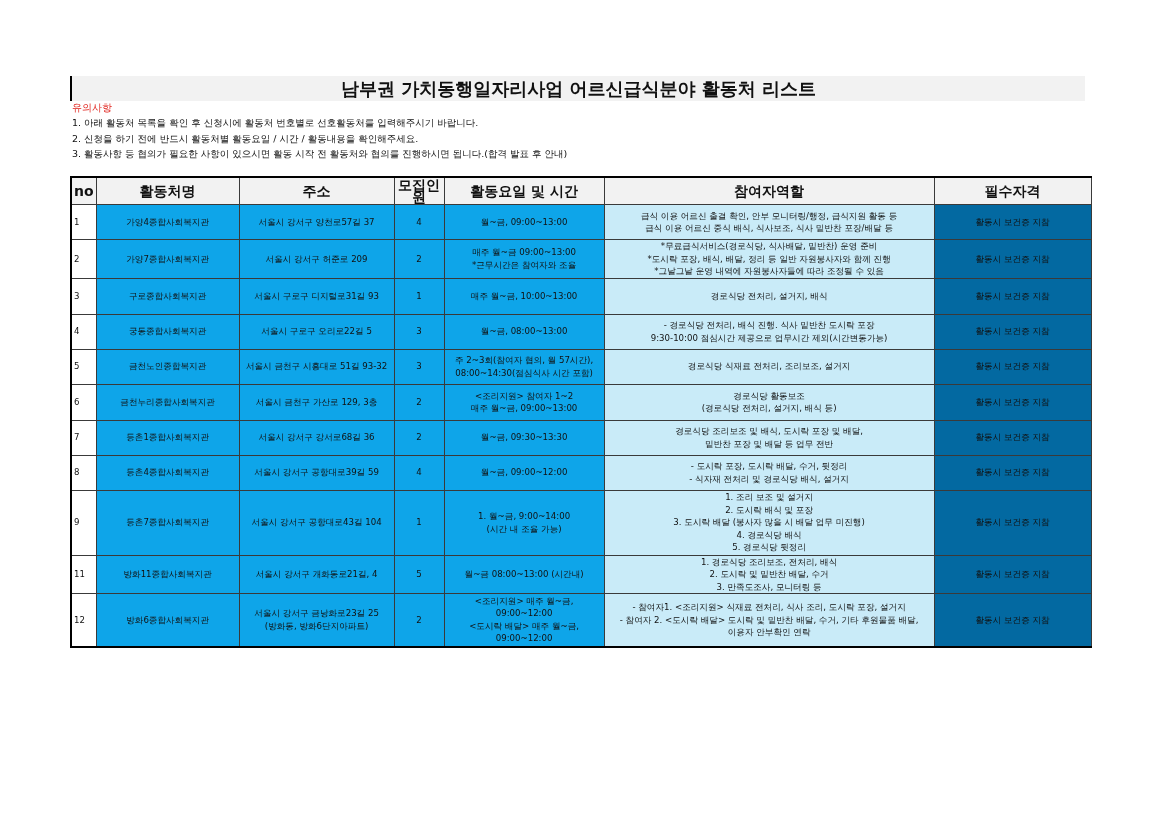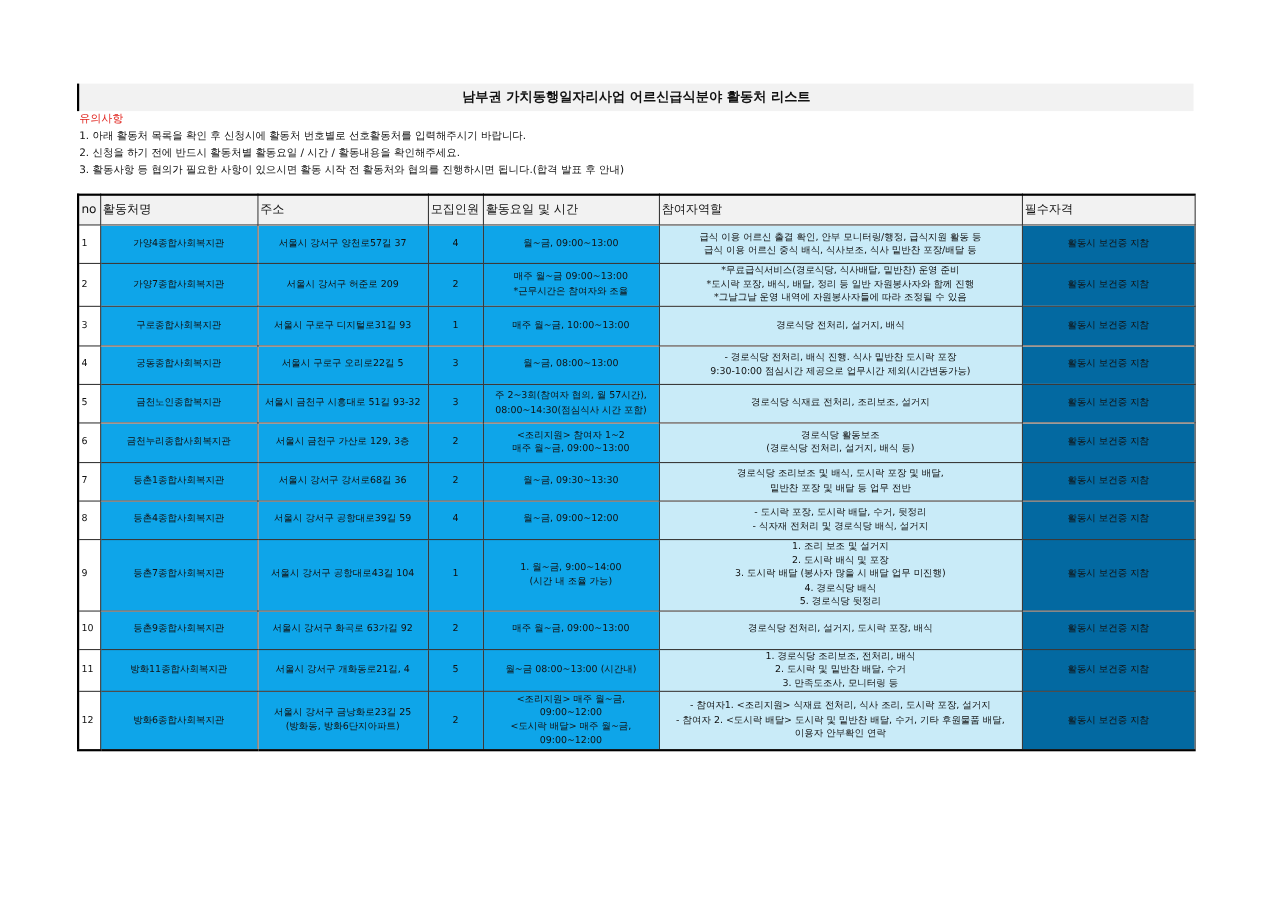--- a/index.html
+++ b/index.html
@@ -1,27 +1,27 @@
 <!DOCTYPE html>
 <html><head>
 <meta charset="utf-8">
 <style>
   html, body { margin:0; padding:0; background:#ffffff; }
   body { width:1170px; height:827px; position:relative; overflow:hidden;
          font-family:"DejaVu Sans","Liberation Sans",sans-serif; color:#111; }
   .title-bar { position:absolute; left:70px; top:76px; width:1015px; height:25px;
                background:#f2f2f2; border-left:2px solid #000; box-sizing:border-box;
                display:flex; align-items:center; justify-content:center;
-               font-size:12px; font-weight:bold; }
+               font-size:18px; font-weight:bold; }
   .notice-head { position:absolute; left:72px; top:101px; font-size:10px; font-weight:normal; color:#e0211b; }
   .notice-line { position:absolute; left:72px; font-size:9.5px; color:#111; white-space:nowrap; }
   table.list { position:absolute; left:70px; top:176px; border-collapse:collapse;
                table-layout:fixed; font-size:8.6px; }
   table.list th, table.list td { border:1px solid #3a3a3a; padding:0 2px; overflow:hidden; line-height:12.5px; }
-  table.list thead th { background:#f2f2f2; font-weight:normal; height:26px; text-align:left; font-size:11px; }
+  table.list thead th { background:#f2f2f2; font-weight:bold; height:26px; text-align:center; font-size:14px; }
   table.list { border-top:2px solid #000; border-left:2px solid #000; }
   td.c-no { background:#ffffff; text-align:left; padding-left:5px; }
   td.c-blue { background:#0ea5e9; text-align:center; }
   td.c-role { background:#c9ebf8; text-align:center; white-space:pre-line; }
   td.c-req { background:#0369a1; text-align:center; }
   td.c-time { white-space:pre-line;margin-left:10px; }
   td.c-addr { white-space:pre-line; }
   table.list tbody tr:last-child td { border-bottom:2px solid #000; }
 </style>
 </head>
@@ -146,29 +146,20 @@
         <td class="c-blue c-time">1. 월~금, 9:00~14:00
 (시간 내 조율 가능)</td>
         <td class="c-role">1. 조리 보조 및 설거지
 2. 도시락 배식 및 포장
 3. 도시락 배달 (봉사자 많을 시 배달 업무 미진행)
 4. 경로식당 배식
 5. 경로식당 뒷정리</td>
         <td class="c-req">활동시 보건증 지참</td>
       </tr>
       <tr style="height: 35px;">
-        <td class="c-no">10</td>
-        <td class="c-blue">등촌9종합사회복지관</td>
-        <td class="c-blue c-addr">서울시 강서구 화곡로 63가길 92</td>
-        <td class="c-blue">2</td>
-        <td class="c-blue c-time">매주 월~금, 09:00~13:00</td>
-        <td class="c-role">경로식당 전처리, 설거지, 도시락 포장, 배식</td>
-        <td class="c-req">활동시 보건증 지참</td>
-      </tr>
-      <tr style="height: 35px;">
         <td class="c-no">11</td>
         <td class="c-blue">방화11종합사회복지관</td>
         <td class="c-blue c-addr">서울시 강서구 개화동로21길, 4</td>
         <td class="c-blue">5</td>
         <td class="c-blue c-time">월~금 08:00~13:00 (시간내)</td>
         <td class="c-role">1. 경로식당 조리보조, 전처리, 배식
 2. 도시락 및 밑반찬 배달, 수거
 3. 만족도조사, 모니터링 등</td>
         <td class="c-req">활동시 보건증 지참</td>
       </tr>

